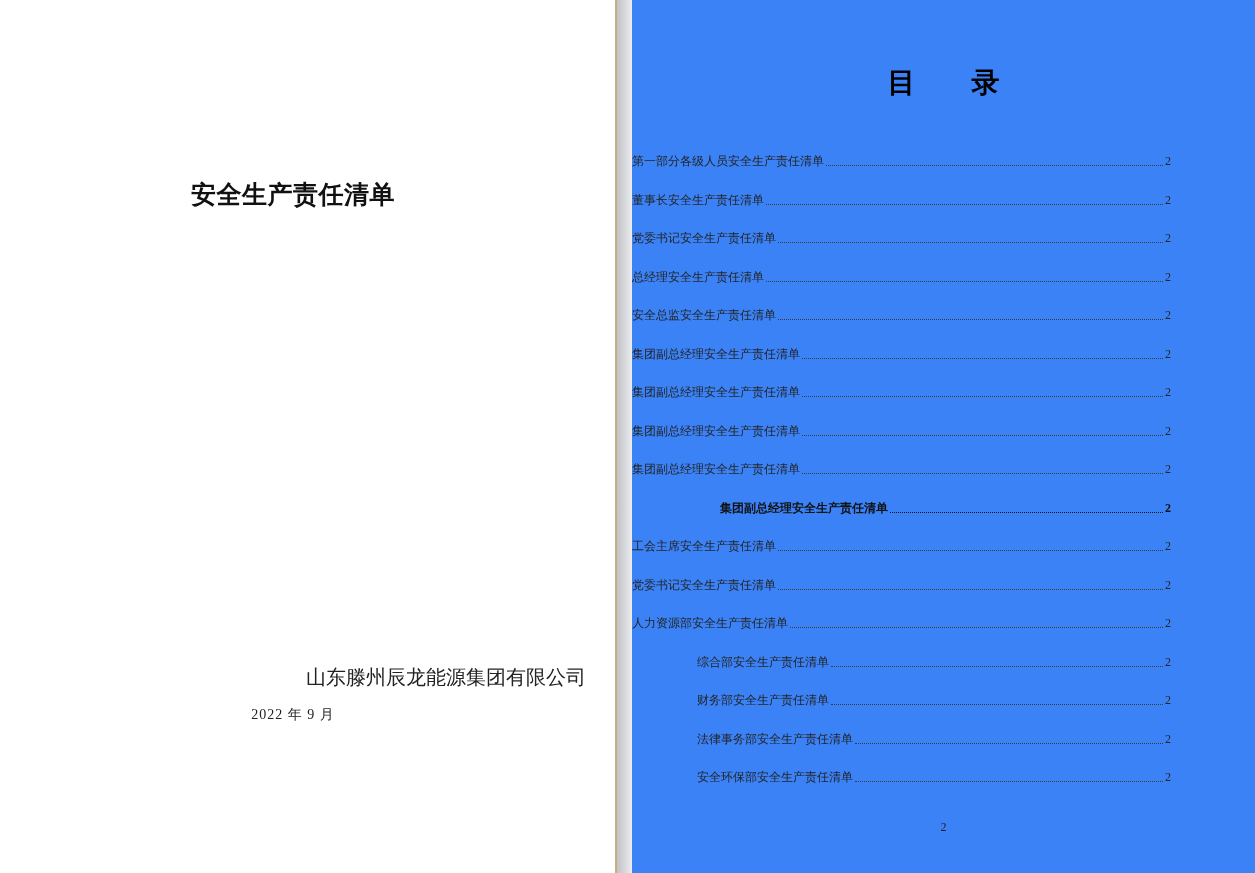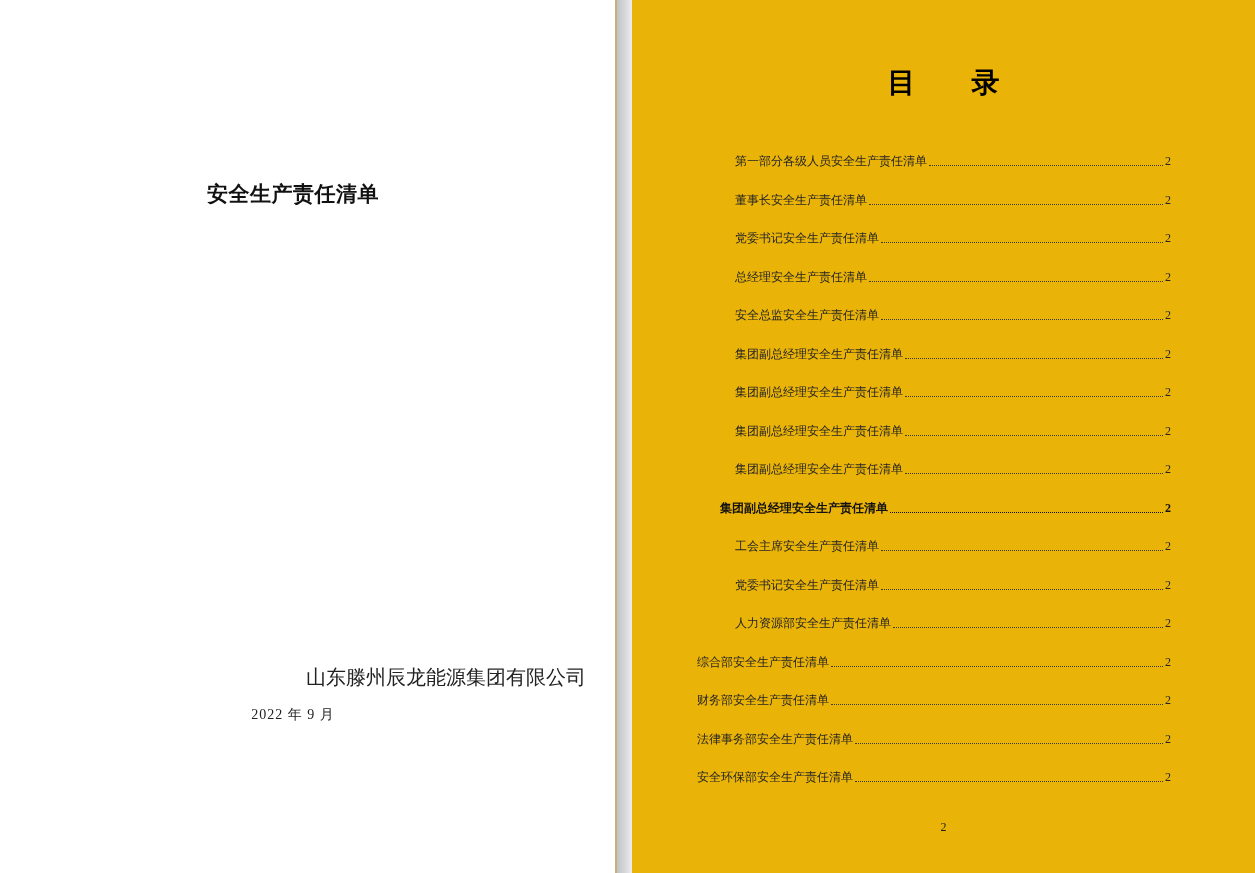--- a/index.html
+++ b/index.html
@@ -26,21 +26,21 @@
     left: 0; top: 0;
     width: 586px; height: 100%;
   }
   .cover-title {
     position: absolute;
     top: 179px;
     width: 100%;
     text-align: center;
     font-family: "Liberation Sans", "DejaVu Sans", sans-serif;
     font-weight: 700;
-    font-size: 21px;
+    font-size: 25px;
     line-height: 30px;
     color: #111;
     letter-spacing: 0.5px;
   }
   .company {
     position: absolute;
     top: 665px;
     width: 100%;
     text-align: right;
     font-size: 20px;
@@ -67,21 +67,21 @@
       #c9ad7f 0px, #c9ad7f 2px,
       #c2c3c7 2px, #d7d8db 10px,
       #ededf0 17px);
   }
 
   
   .page-right {
     position: absolute;
     left: 632px; top: 0;
     width: 623px; height: 100%;
-    background: #eab308;
+    background: #3b82f6;
   }
   .toc-heading {
     position: absolute;
     top: 66px; left: 0;
     width: 100%;
     text-align: center;
     font-size: 28px;
     line-height: 34px;
     font-weight: 700;
     color: #000;
@@ -97,21 +97,21 @@
     align-items: flex-end;
     font-size: 12px;
     line-height: 14px;
     height: 14px;
     margin-bottom: 24.5px;
     color: #242424;
     cursor: pointer;
   }
   .toc-row.bold { font-weight: 700; color: #111; }
   .toc-row.bold .toc-dots { border-bottom-color: #111; border-bottom-width: 1.8px; }
-  .indent-1 { padding-left: 103px; }
+  .indent-1 { }
   .indent-2 { padding-left: 65px; }
   .indent-0 { padding-left: 88px; }
   .toc-label { white-space: nowrap; }
   .toc-dots {
     flex: 1 1 auto;
     min-width: 10px;
     border-bottom: 1.6px dotted #3a3a3a;
     margin: 0 2px 2px 2px;
   }
   .toc-page { white-space: nowrap; font-size: 12px; }

